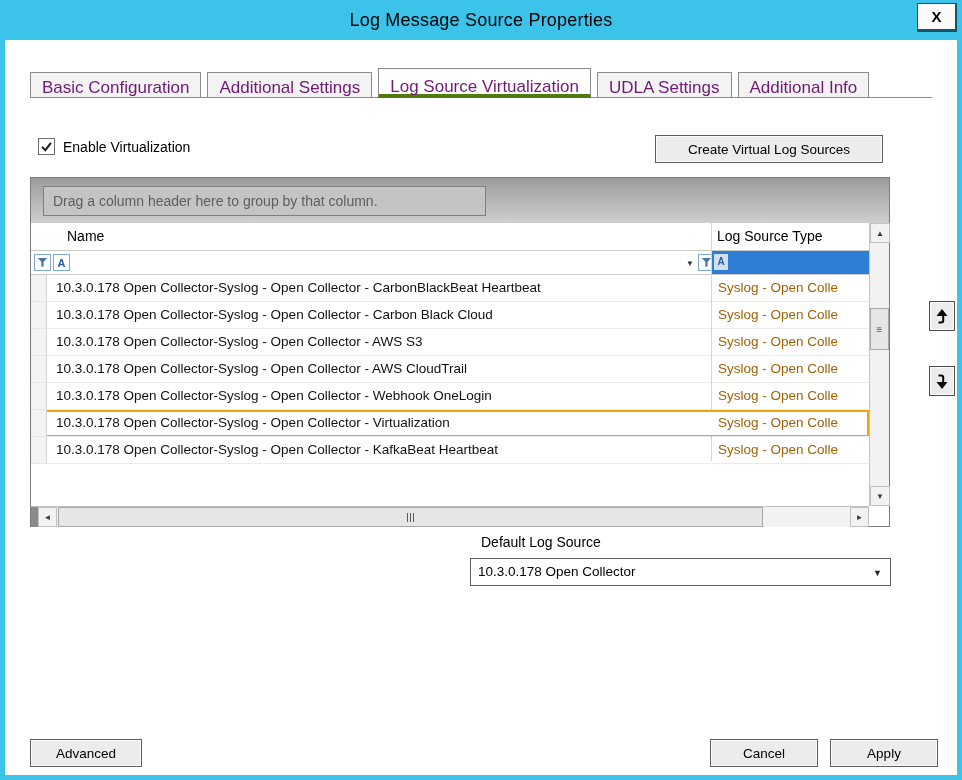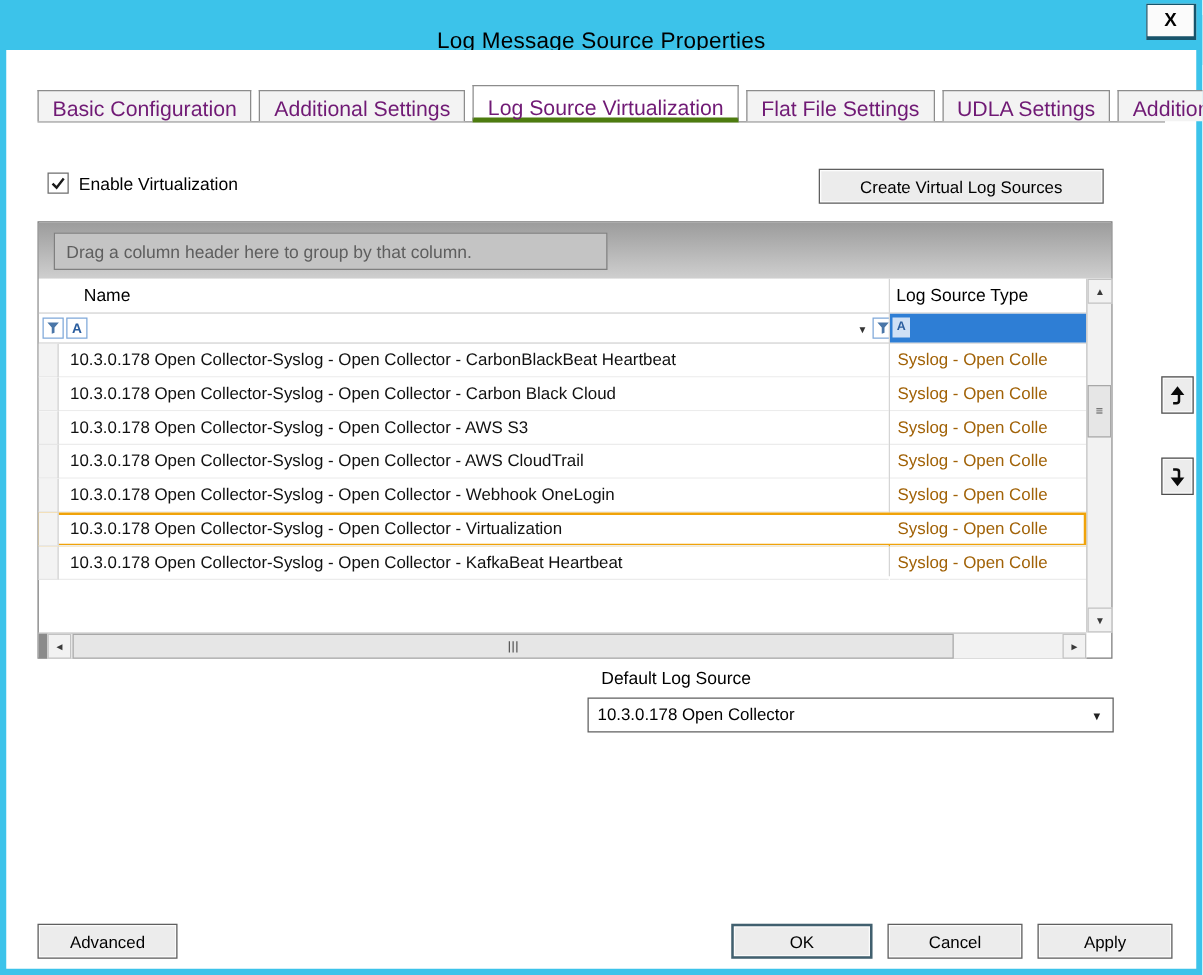--- a/index.html
+++ b/index.html
@@ -3,21 +3,21 @@
 <meta charset="utf-8">
 <style>
   * { margin:0; padding:0; box-sizing:border-box; }
   html,body { width:962px; height:780px; background:#ffffff; font-family:"Liberation Sans", sans-serif; }
 
   .window {
     position:relative; width:962px; height:780px;
     background:#3cc3ea; 
   }
   .titlebar {
-    position:absolute; left:0; top:12px; width:962px; height:40px;
+    position:absolute; left:0; top:0; width:962px; height:40px;
     background:#3cc3ea; display:flex; align-items:center; justify-content:center;
   }
   .title { font-size:18px; color:#000; letter-spacing:0.2px; }
   .close-btn {
     position:absolute; right:5px; top:3px; width:40px; height:29px;
     background:#fbfbfb; border:1px solid #17546b; border-right-width:2px; border-bottom-width:3px;
     font-weight:bold; font-size:15px; color:#000; text-align:center; line-height:25px; cursor:pointer;
   }
 
   .content {
@@ -186,21 +186,20 @@
     <span class="title">Log Message Source Properties</span>
   </div>
   <div class="close-btn">X</div>
 
   <div class="content">
 
     <div class="tab-strip">
         <div class="tab">Basic Configuration</div>
         <div class="tab">Additional Settings</div>
         <div class="tab active">Log Source Virtualization</div>
-        <div class="tab">Flat File Settings</div>
         <div class="tab">UDLA Settings</div>
         <div class="tab">Additional Info</div>
       </div>
 
     <div class="enable-row">
       <span class="checkbox">
         <svg width="13" height="13" viewBox="0 0 16 16">
           <path d="M2.5 8.5 L6.5 12.5 L13.5 3.5" stroke="#1a1a1a" stroke-width="2.4" fill="none"></path>
         </svg>
       </span>
@@ -307,18 +306,17 @@
       </svg>
     </div>
 
     <div class="dls-label">Default Log Source</div>
     <div class="dls-select">
       <span class="dls-value">10.3.0.178 Open Collector</span>
       <span class="dls-chevron">▼</span>
     </div>
 
     <button class="footer-btn btn-advanced">Advanced</button>
-    <button class="footer-btn btn-ok">OK</button>
     <button class="footer-btn btn-cancel">Cancel</button>
     <button class="footer-btn btn-apply">Apply</button>
 
   </div>
 </div>
 
 </body></html>

